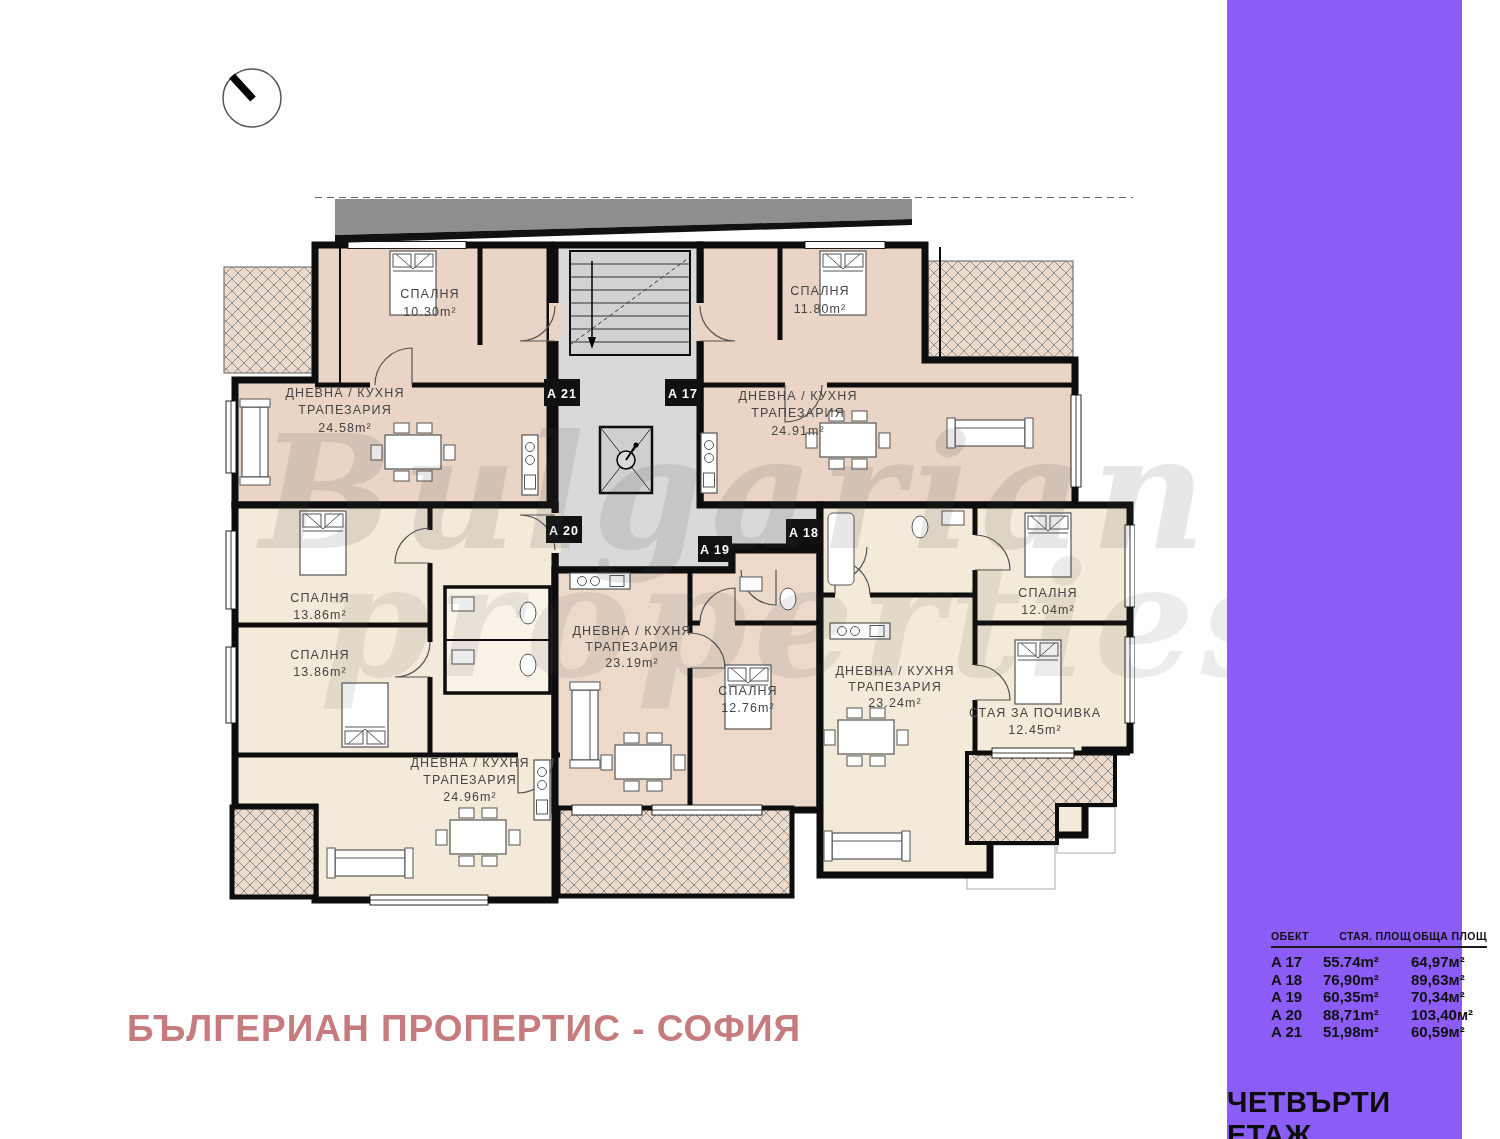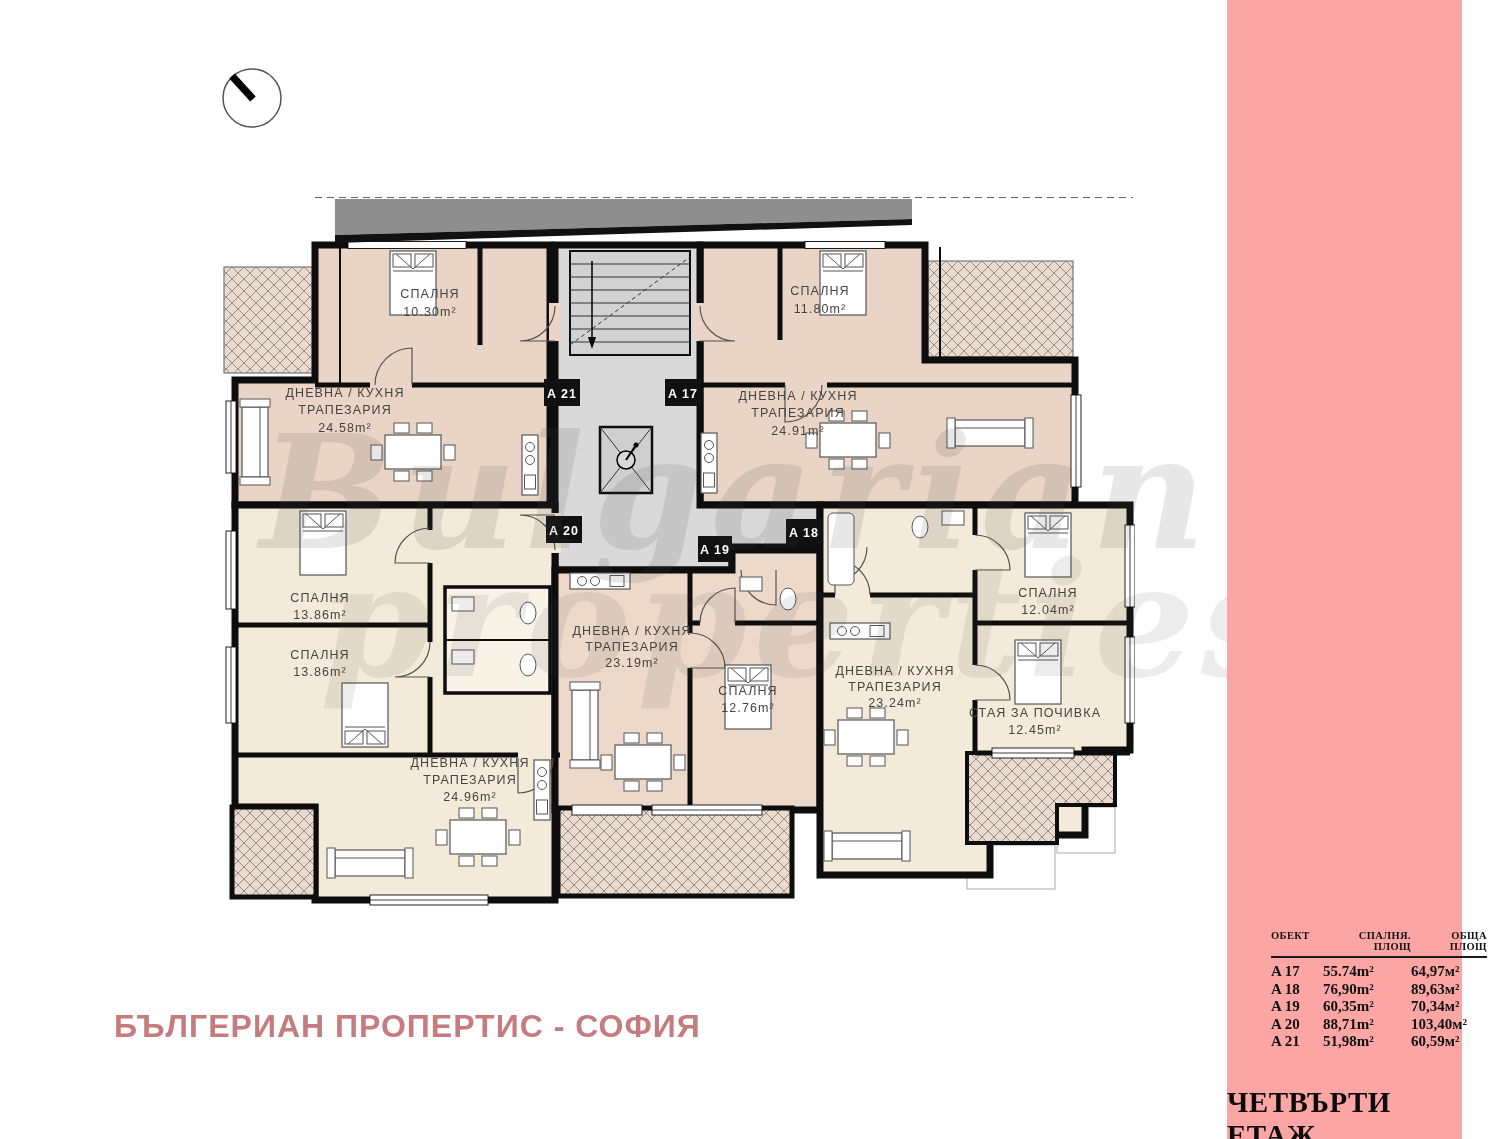--- a/index.html
+++ b/index.html
@@ -1,30 +1,30 @@
 <!DOCTYPE html>
 <html><head>
 <meta charset="utf-8">
 <style>
   html,body{margin:0;padding:0;}
   body{width:1500px;height:1139px;position:relative;background:#ffffff;
        font-family:"Liberation Sans", sans-serif;overflow:hidden;}
   .sidebar{position:absolute;left:1227px;top:0;width:235px;height:1139px;
-           background:#fca5a5;z-index:3;font-family:Liberation Serif, serif;}
+           background:#8b5cf6;z-index:3;}
   .legend{position:absolute;left:44px;top:930px;width:216px;color:#111;}
   .legend-header{display:grid;grid-template-columns:52px 88px 76px;
                  font-size:10.5px;font-weight:bold;letter-spacing:.4px;
                  border-bottom:2px solid #1a1a1a;padding-bottom:4px;margin-bottom:5px;}
   .legend-header span:nth-child(2),.legend-header span:nth-child(3){text-align:right;}
   .legend-row{display:grid;grid-template-columns:52px 88px 76px;
               font-size:15px;font-weight:bold;line-height:17.5px;}
   .legend-row span:nth-child(2),.legend-row span:nth-child(3){}
   .floor-title{position:absolute;right:22px;top:1086px;font-size:29px;font-weight:800;
                letter-spacing:.5px;color:#0d0d0d;}
-  .company-title{position:absolute;left:114px;top:1008px;font-size:32px;font-weight:bold;
+  .company-title{position:absolute;left:127px;top:1008px;font-size:37px;font-weight:bold;
                  letter-spacing:1px;color:#c67c7e;z-index:4;}
   .watermark{position:absolute;left:10px;top:0;width:1227px;height:1139px;overflow:hidden;
              pointer-events:none;z-index:2;}
   .wm1,.wm2{position:absolute;font-family:"DejaVu Serif", serif;font-style:italic;
             font-weight:bold;white-space:nowrap;}
   .wm1{left:250px;top:400px;font-size:158px;color:rgba(70,70,70,0.13);letter-spacing:8px;}
   .wm2{left:310px;top:528px;font-size:158px;color:rgba(70,70,70,0.10);letter-spacing:6px;}
   .plan-wrap{position:absolute;left:220px;top:195px;width:915px;height:712px;z-index:1;}
   .compass{position:absolute;left:220px;top:66px;width:64px;height:64px;z-index:1;}
   svg text{font-family:"Liberation Sans", sans-serif;}
@@ -287,21 +287,21 @@
   <div class="wm1">Bulgarian</div>
   <div class="wm2">properties</div>
 </div>
 
 <div class="company-title">БЪЛГЕРИАН ПРОПЕРТИС - СОФИЯ</div>
 
 <div class="sidebar">
   <div class="legend">
     <div class="legend-header">
       <span>ОБЕКТ</span>
-      <span>СПАЛНЯ. ПЛОЩ</span>
+      <span>СТАЯ. ПЛОЩ</span>
       <span>ОБЩА ПЛОЩ</span>
     </div>
     <div class="legend-row">
       <span>A 17</span>
       <span>55.74m²</span>
       <span>64,97м²</span>
     </div>
     <div class="legend-row">
       <span>A 18</span>
       <span>76,90m²</span>

